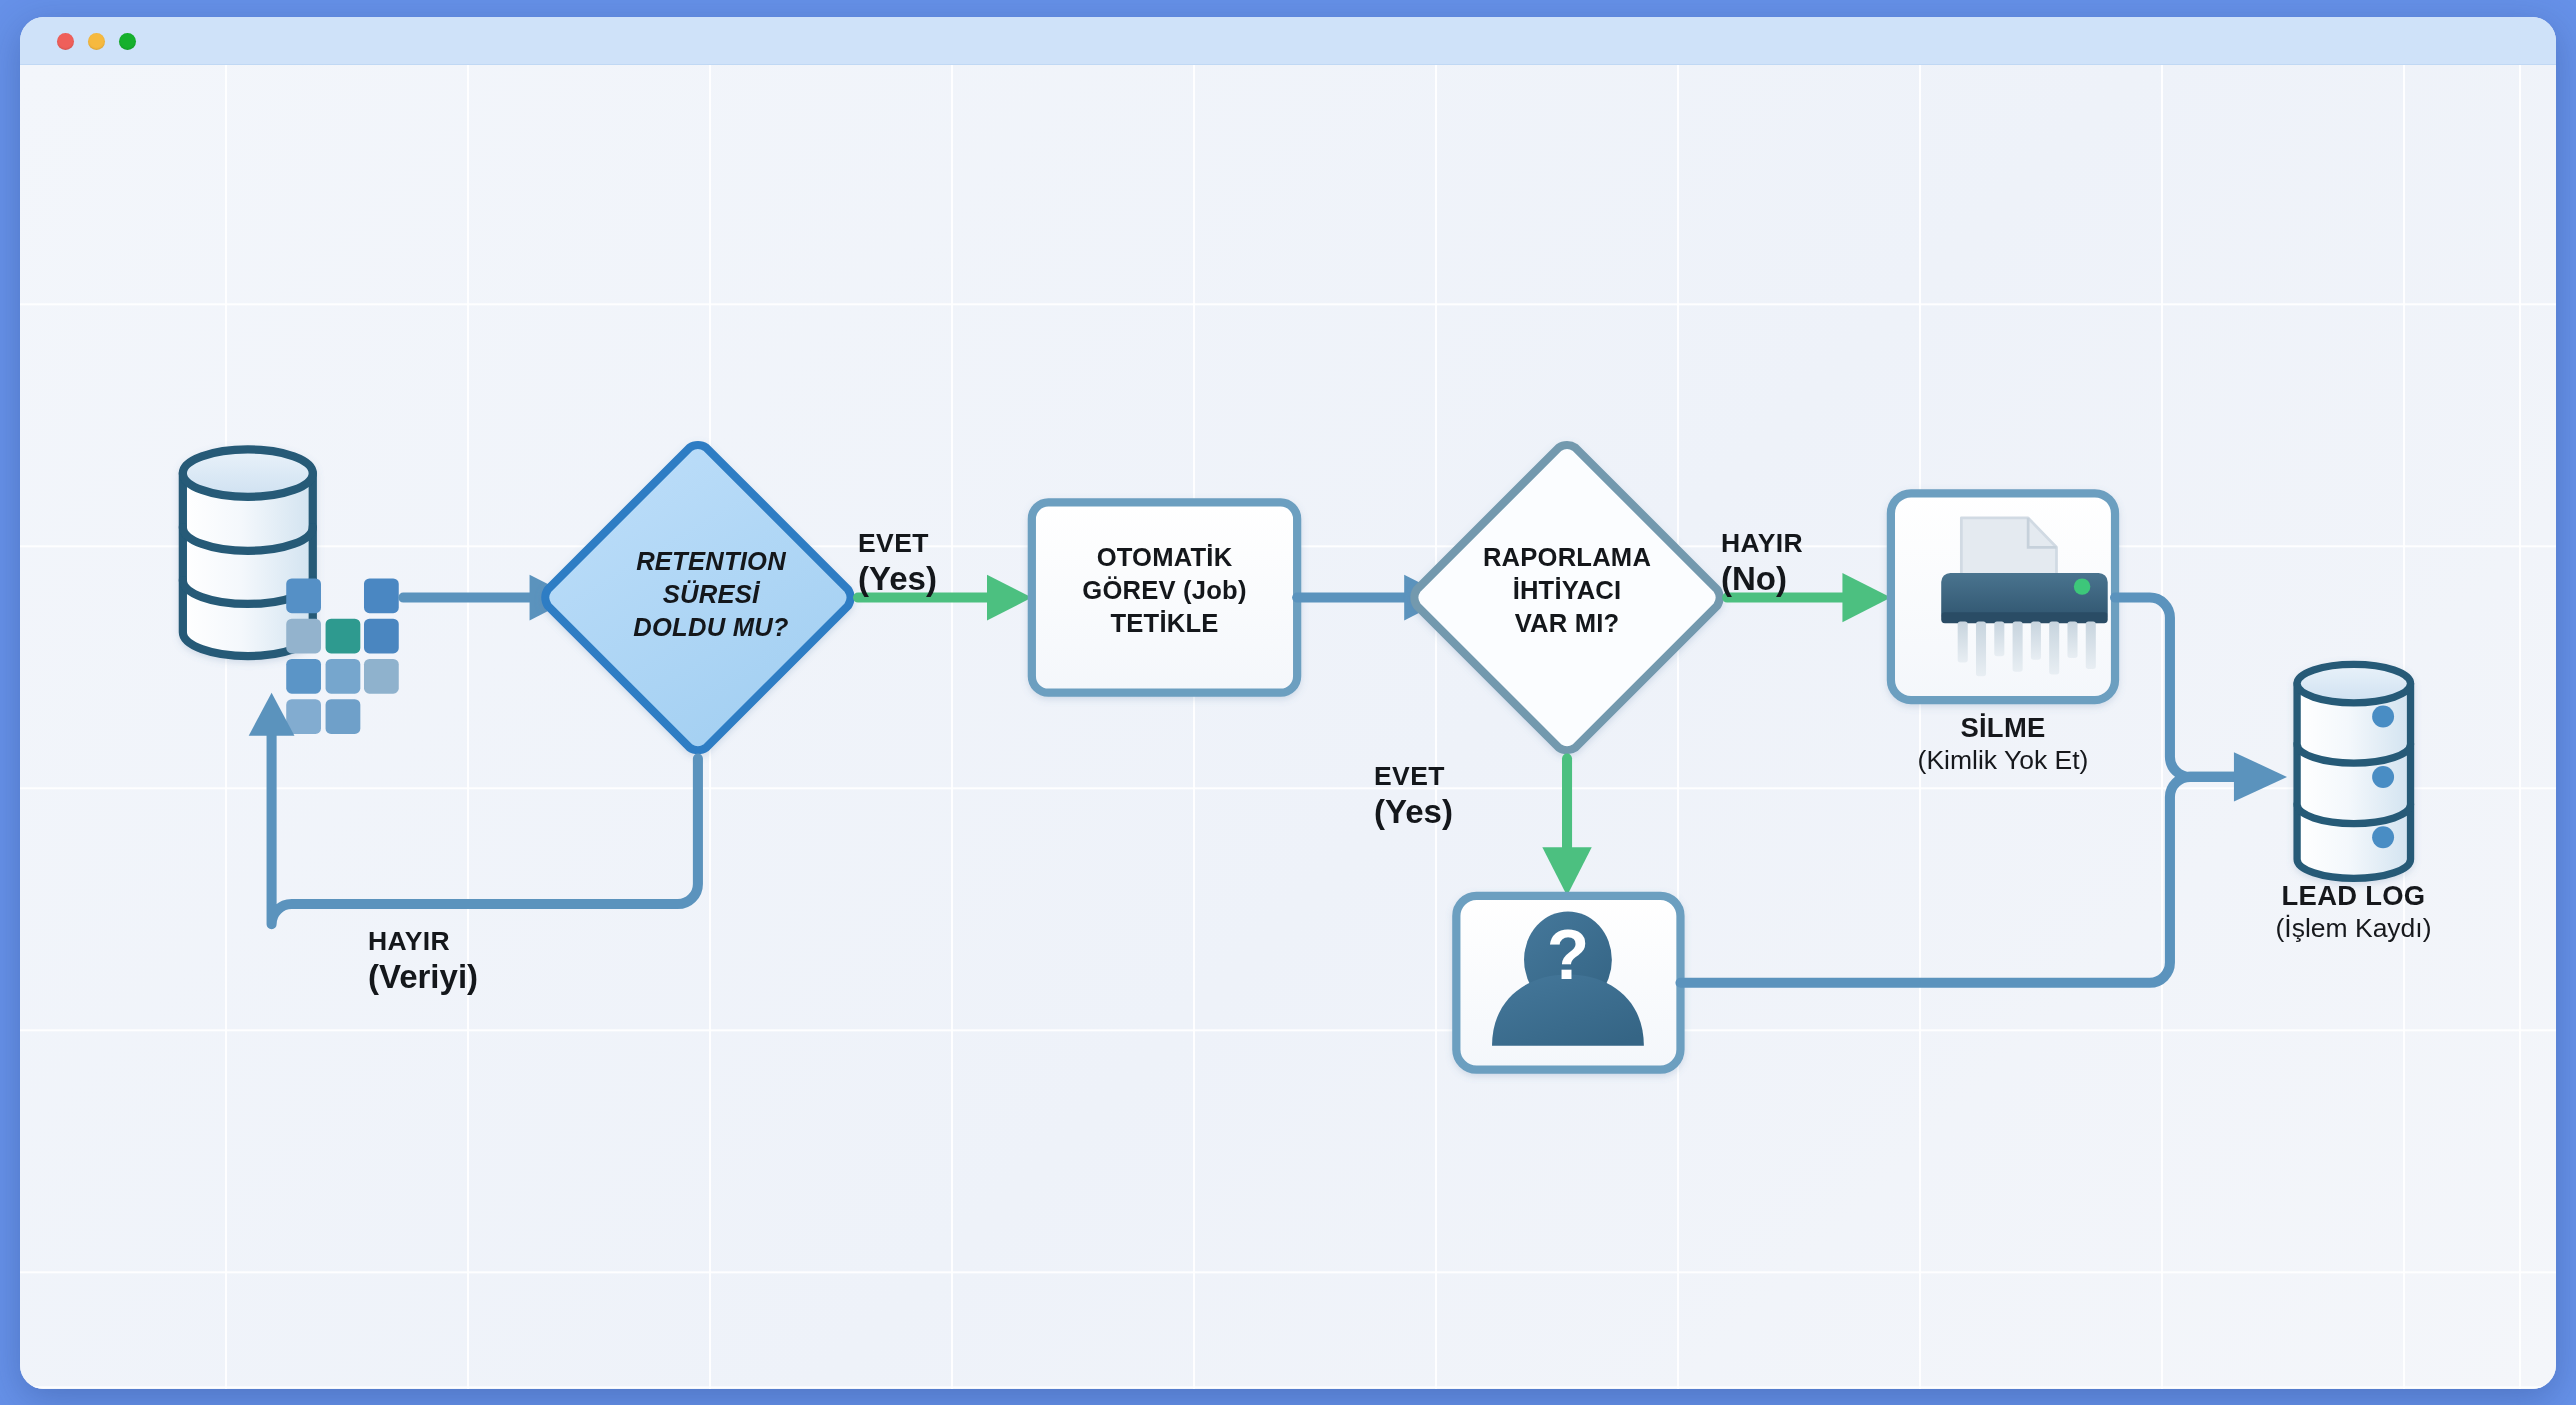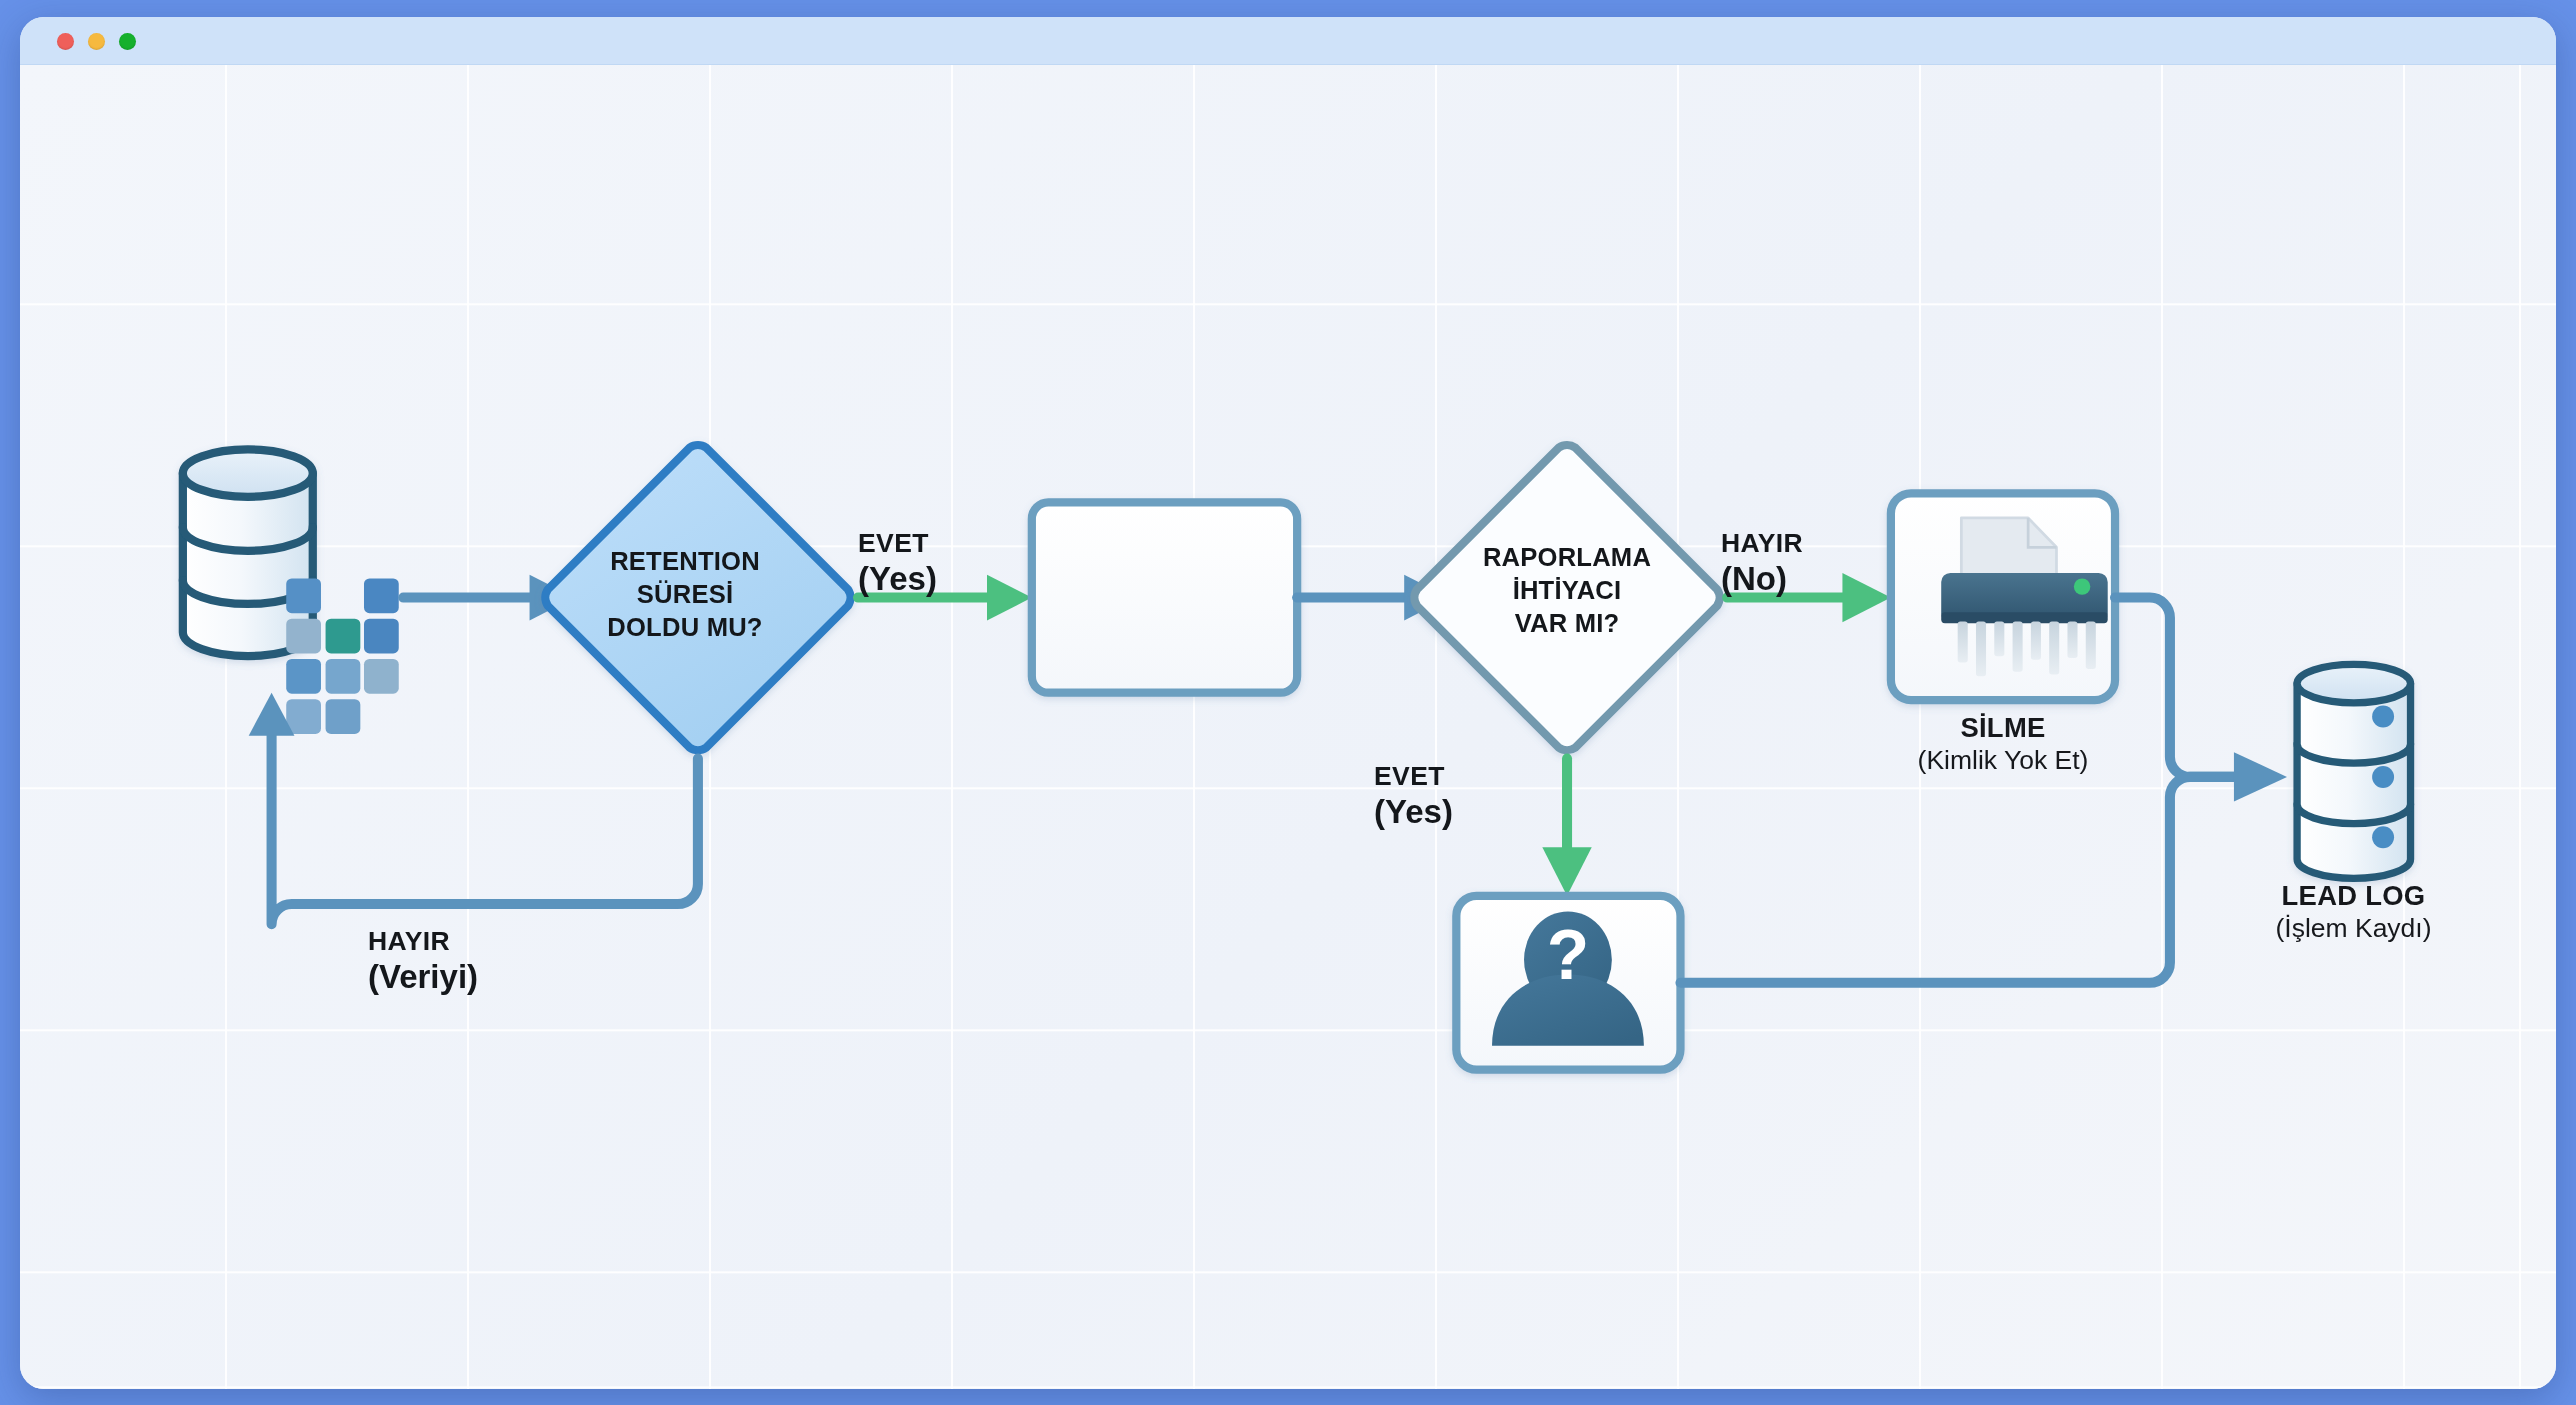--- a/index.html
+++ b/index.html
@@ -253,36 +253,41 @@
 
         <path d="M2489,676 L2489,742 A62,21 0 0 0 2613,742 L2613,676 Z" fill="url(#gradCyl)" stroke="#255a77" stroke-width="8" stroke-linejoin="round"></path>
         <ellipse cx="2551" cy="676" rx="62" ry="21" fill="url(#gradTop)" stroke="#255a77" stroke-width="8"></ellipse>
         <circle cx="2583" cy="712" r="12" fill="#4a8dc4"></circle>
         <circle cx="2583" cy="778" r="12" fill="#4a8dc4"></circle>
         <circle cx="2583" cy="844" r="12" fill="#4a8dc4"></circle>
       </g>
     </svg>
 
 
-    <div class="node-text" style="left:528px; top:480px; width:274px;">
+    <div class="node-text" style="left:554px; top:480px; width:274px;font-style:italic;">
       <span>RETENTION</span>
       <span>SÜRESİ</span>
       <span>DOLDU MU?</span>
     </div>
 
     <div class="edge-lbl" style="left:838px; top:462px; width:174px;">
       <span class="k">EVET</span>
       <span class="v">(Yes)</span>
     </div>
 
     <div class="edge-lbl" style="left:348px; top:860px; width:229px;">
       <span class="k">HAYIR</span>
       <span class="v">(Veriyi)</span>
     </div>
 
+    <div class="node-text" style="left:1012px; top:476px; width:265px;">
+      <span>OTOMATİK</span>
+      <span>GÖREV (Job)</span>
+      <span>TETİKLE</span>
+    </div>
 
     <div class="node-text" style="left:1410px; top:476px; width:274px;">
       <span>RAPORLAMA</span>
       <span>İHTİYACI</span>
       <span>VAR MI?</span>
     </div>
 
     <div class="edge-lbl" style="left:1701px; top:462px; width:174px;">
       <span class="k">HAYIR</span>
       <span class="v">(No)</span>

